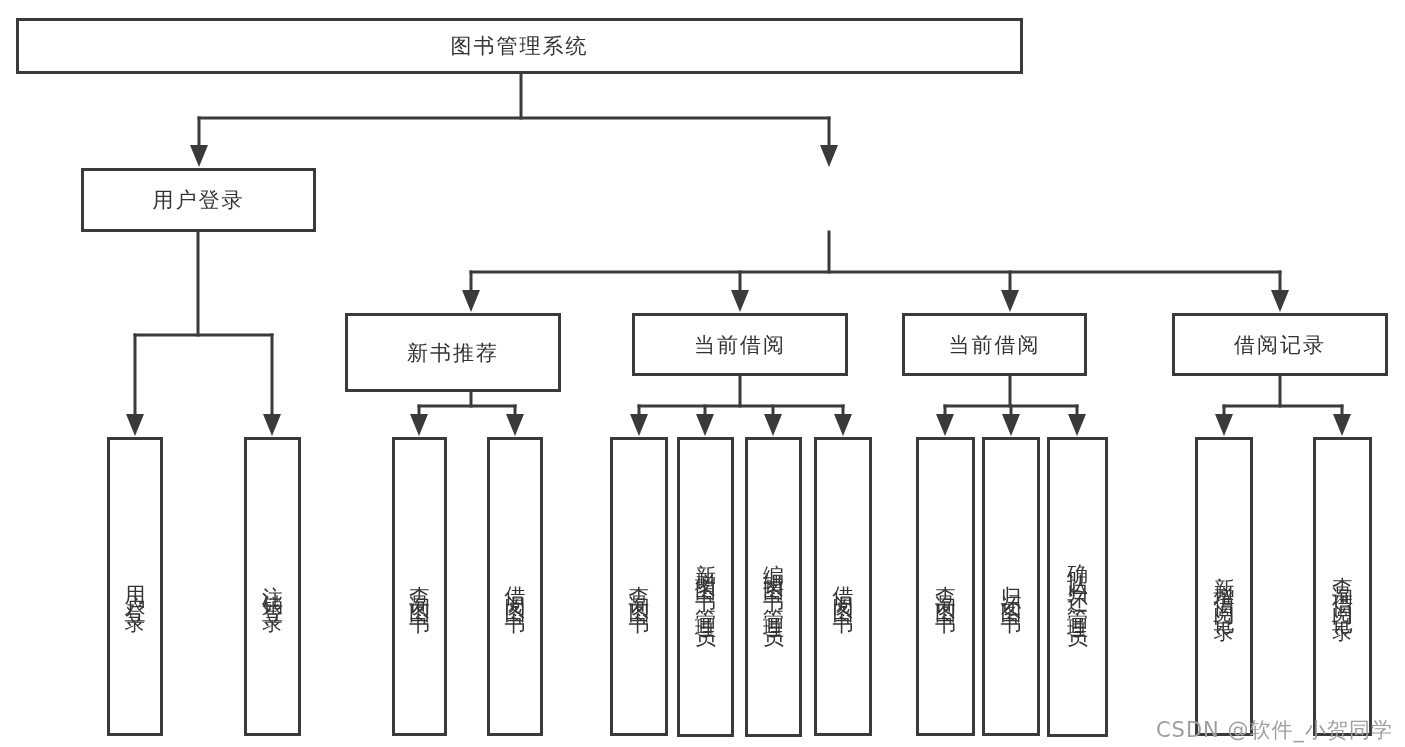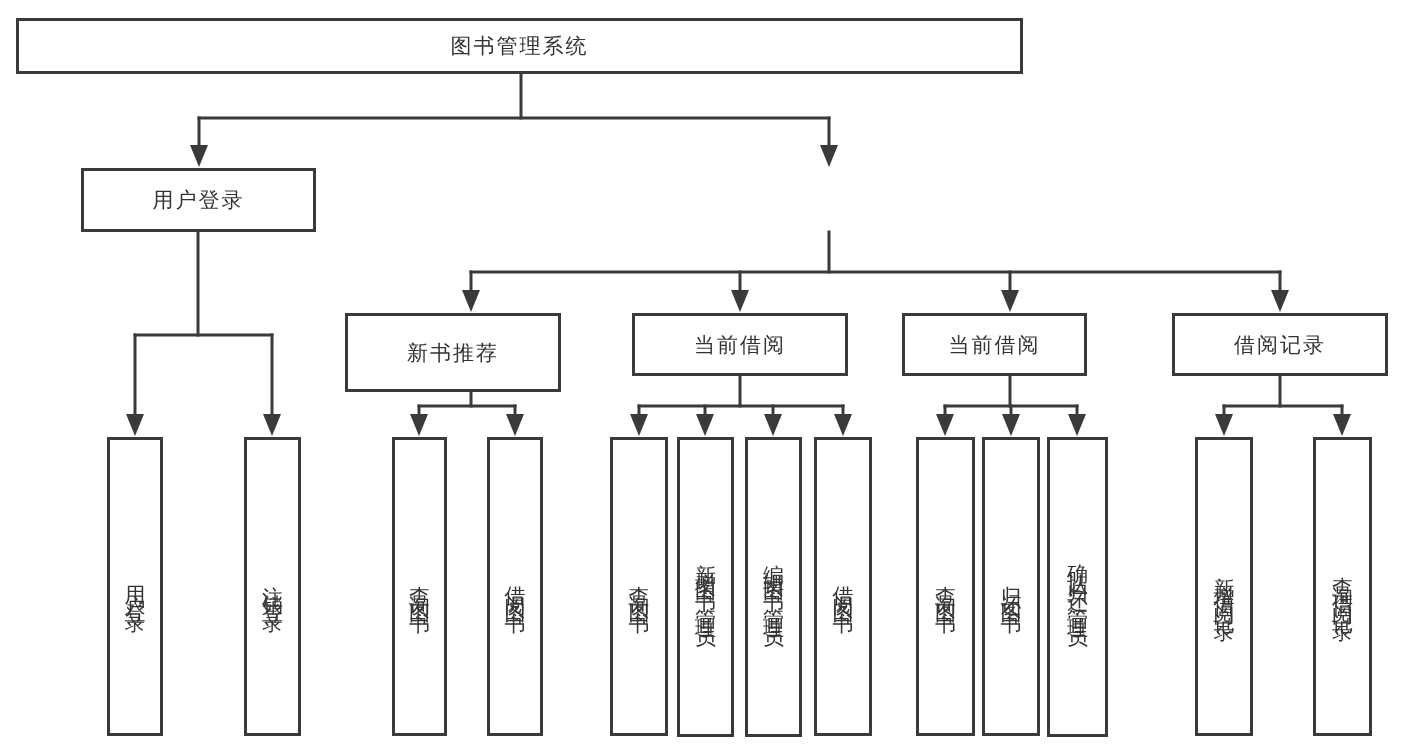--- a/index.html
+++ b/index.html
@@ -133,13 +133,14 @@
   <div class="box v" style="left:745px; top:437px; width:57px; height:300px;">编辑图书（管理员）</div>
   <div class="box v" style="left:814px; top:437px; width:58px; height:299px;">借阅图书</div>
 
   <div class="box v" style="left:916px; top:437px; width:59px; height:299px;">查询图书</div>
   <div class="box v" style="left:982px; top:437px; width:58px; height:299px;">归还图书</div>
   <div class="box v" style="left:1047px; top:437px; width:61px; height:300px;">确认归还（管理员）</div>
 
   <div class="box v" style="left:1195px; top:437px; width:58px; height:299px;">新增借阅记录</div>
   <div class="box v" style="left:1313px; top:437px; width:59px; height:299px;">查询借阅记录</div>
 
+  <div class="watermark">CSDN @软件_小贺同学</div>
 </div>
 
 </body></html>

